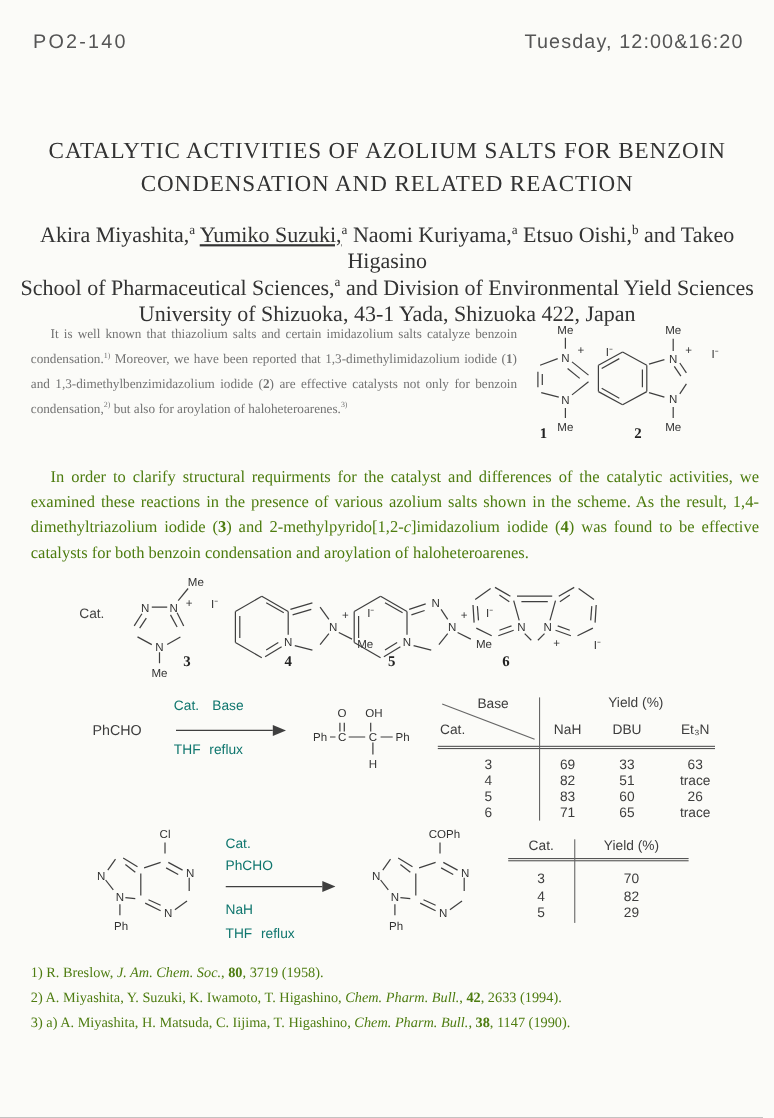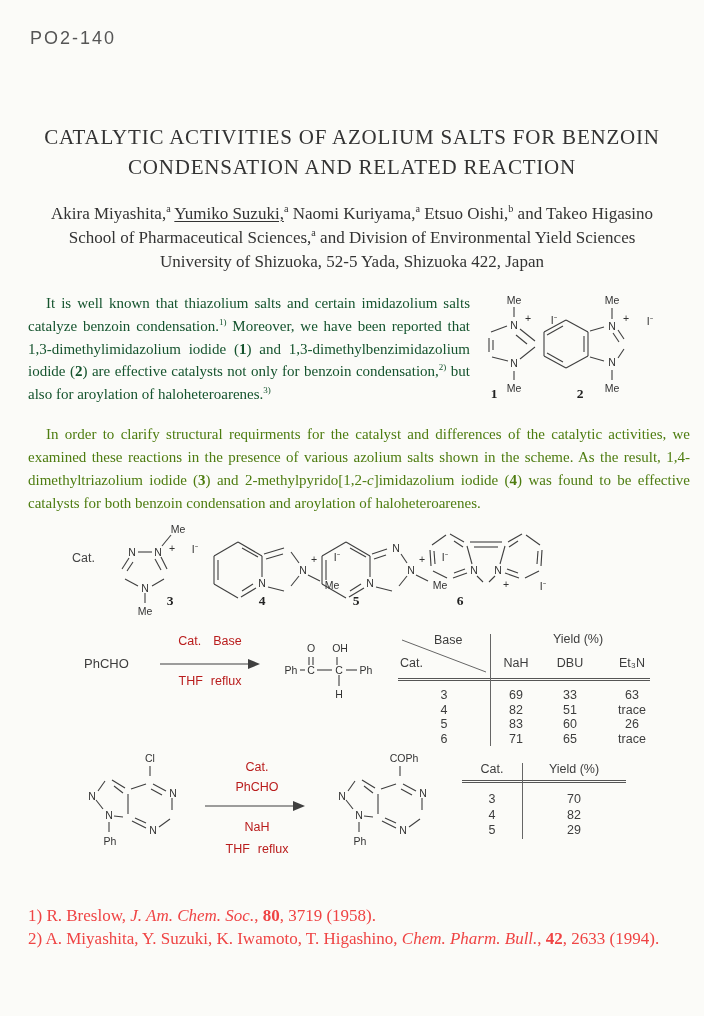--- a/index.html
+++ b/index.html
@@ -9,37 +9,37 @@
   
   .hdr{position:absolute;top:28px;font-family:"Liberation Sans",sans-serif;
        color:#555;font-size:18px;letter-spacing:2px;}
   .hdr-left{left:30px;}
   .hdr-right{right:28px;letter-spacing:1px;}
   
   .title{position:absolute;top:122px;left:0;width:704px;text-align:center;
          font-size:21px;letter-spacing:0.8px;line-height:30px;color:#333;}
   
   .authors{position:absolute;top:202px;left:0;width:704px;text-align:center;
-           font-size:17px;line-height:24px;color:#333;}
+           font-size:20px;line-height:24px;color:#333;}
   .authors u{text-underline-offset:2px;}
   sup{font-size:0.60em;line-height:0;}
   
-  .para1{position:absolute;left:28px;top:292px;width:442px;font-size:15px;
-         line-height:22.8px;text-align:justify;text-indent:18px;color:#14532d;}
+  .para1{position:absolute;left:28px;top:292px;width:442px;font-size:12px;
+         line-height:22.8px;text-align:justify;text-indent:18px;color:#737373;}
   .para2{position:absolute;left:28px;top:423px;width:662px;font-size:15px;
          line-height:23px;text-align:justify;text-indent:18px;color:#4d7c0f;}
   
   .struct line,.struct path,.struct polyline{stroke:#3f3f3f;stroke-width:1.1;fill:none;}
   .struct polygon{fill:#3f3f3f;stroke:none;}
   .struct text{fill:#333;font-family:"Liberation Sans",sans-serif;font-size:10.5px;text-anchor:middle;}
   .num{position:absolute;font-weight:bold;font-size:13.5px;color:#222;
        font-family:"Liberation Serif",serif;width:20px;text-align:center;}
   .schemelabel{position:absolute;font-family:"Liberation Sans",sans-serif;font-size:12.5px;color:#444;}
   .rxnlabel{position:absolute;font-family:"Liberation Sans",sans-serif;font-size:12.5px;
-            color:#b91c1c;width:104px;text-align:center;}
+            color:#0f766e;width:104px;text-align:left;}
   .rxnlabel .gap{display:inline-block;width:12px;}
   
   .t1{position:absolute;left:398px;top:632px;width:252px;
       font-family:"Liberation Sans",sans-serif;font-size:12.5px;color:#3d3d3d;}
   .t1::before{content:"";position:absolute;left:92px;top:2px;bottom:0;width:1px;background:#666;}
   .t1-head{display:grid;grid-template-columns:92px 52px 56px 68px;
            border-bottom:3px double #555;padding-bottom:2px;}
   .t1-corner{grid-row:1/3;grid-column:1;position:relative;height:44px;}
   .t1-corner .c-top{position:absolute;left:36px;top:1px;}
   .t1-corner .c-bot{position:absolute;left:2px;top:24px;}
@@ -48,42 +48,43 @@
   .t1-body{display:grid;grid-template-columns:92px 52px 56px 68px;padding-top:7px;}
   .t1-body div{text-align:center;line-height:14.5px;}
   .t2{position:absolute;left:462px;top:762px;width:164px;
       font-family:"Liberation Sans",sans-serif;font-size:12.5px;color:#3d3d3d;}
   .t2::before{content:"";position:absolute;left:60px;top:1px;bottom:0;width:1px;background:#666;}
   .t2-head{display:grid;grid-template-columns:60px 104px;border-bottom:3px double #555;padding-bottom:4px;}
   .t2-head div{text-align:center;}
   .t2-body{display:grid;grid-template-columns:60px 104px;padding-top:9px;}
   .t2-body div{text-align:center;line-height:15.5px;}
   
-  .refs{position:absolute;left:28px;top:904px;width:664px;font-size:17px;
-        line-height:23.2px;color:#ef4444;}
+  .refs{position:absolute;left:28px;top:872px;width:664px;font-size:13px;
+        line-height:23.2px;color:#4d7c0f;}
   .refs .indent{padding-left:16px;}
   .plain{font-family:"Liberation Sans",sans-serif;font-size:13px;color:#3d3d3d;position:absolute;}
 </style>
 </head>
 <body>
 
 <div class="page">
 
   <div class="hdr hdr-left">PO2-140</div>
+  <div class="hdr hdr-right">Tuesday, 12:00&amp;16:20</div>
 
   <div class="title">
     <div>CATALYTIC ACTIVITIES OF AZOLIUM SALTS FOR BENZOIN</div>
     <div>CONDENSATION AND RELATED REACTION</div>
   </div>
 
   <div class="authors">
     <div><span>Akira Miyashita,</span><sup>a</sup>
       <u>Yumiko Suzuki,</u><sup>a</sup><span> Naomi Kuriyama,</span><sup>a</sup><span> Etsuo Oishi,</span><sup>b</sup><span> and Takeo Higasino</span></div>
     <div><span>School of Pharmaceutical Sciences,</span><sup>a</sup><span> and Division of Environmental Yield Sciences</span></div>
-    <div>University of Shizuoka, 52-5 Yada, Shizuoka 422, Japan</div>
+    <div>University of Shizuoka, 43-1 Yada, Shizuoka 422, Japan</div>
   </div>
 
   <div class="para1"><span>It is well known that thiazolium salts and certain imidazolium salts catalyze benzoin condensation.</span><sup>1)</sup><span> Moreover, we have been reported that 1,3-dimethylimidazolium iodide (</span><b>1</b><span>) and 1,3-dimethylbenzimidazolium iodide (</span><b>2</b><span>) are effective catalysts not only for benzoin condensation,</span><sup>2)</sup><span> but also for aroylation of haloheteroarenes.</span><sup>3)</sup></div>
 
   <svg class="struct abs" style="left:462px;top:292px;" width="112" height="104">
     <g>
       <line x1="52" y1="15" x2="52" y2="25"></line>
       <line x1="58" y1="37" x2="73" y2="49"></line>
         <line x1="54" y1="43" x2="65" y2="52"></line>
       <line x1="73" y1="55" x2="58" y2="67"></line>
@@ -380,15 +381,16 @@
       <div>4</div>
       <div>82</div>
       <div>5</div>
       <div>29</div>
     </div>
   </div>
 
   <div class="refs">
     <div><span>1) R. Breslow, </span><i>J. Am. Chem. Soc.</i><span>, </span><b>80</b><span>, 3719 (1958).</span></div>
     <div><span>2) A. Miyashita, Y. Suzuki, K. Iwamoto, T. Higashino, </span><i>Chem. Pharm. Bull.</i><span>, </span><b>42</b><span>, 2633 (1994).</span></div>
+    <div><span>3) a) A. Miyashita, H. Matsuda, C. Iijima, T. Higashino, </span><i>Chem. Pharm. Bull.</i><span>, </span><b>38</b><span>, 1147 (1990).</span></div>
   </div>
 
 </div>
 
 </body></html>

